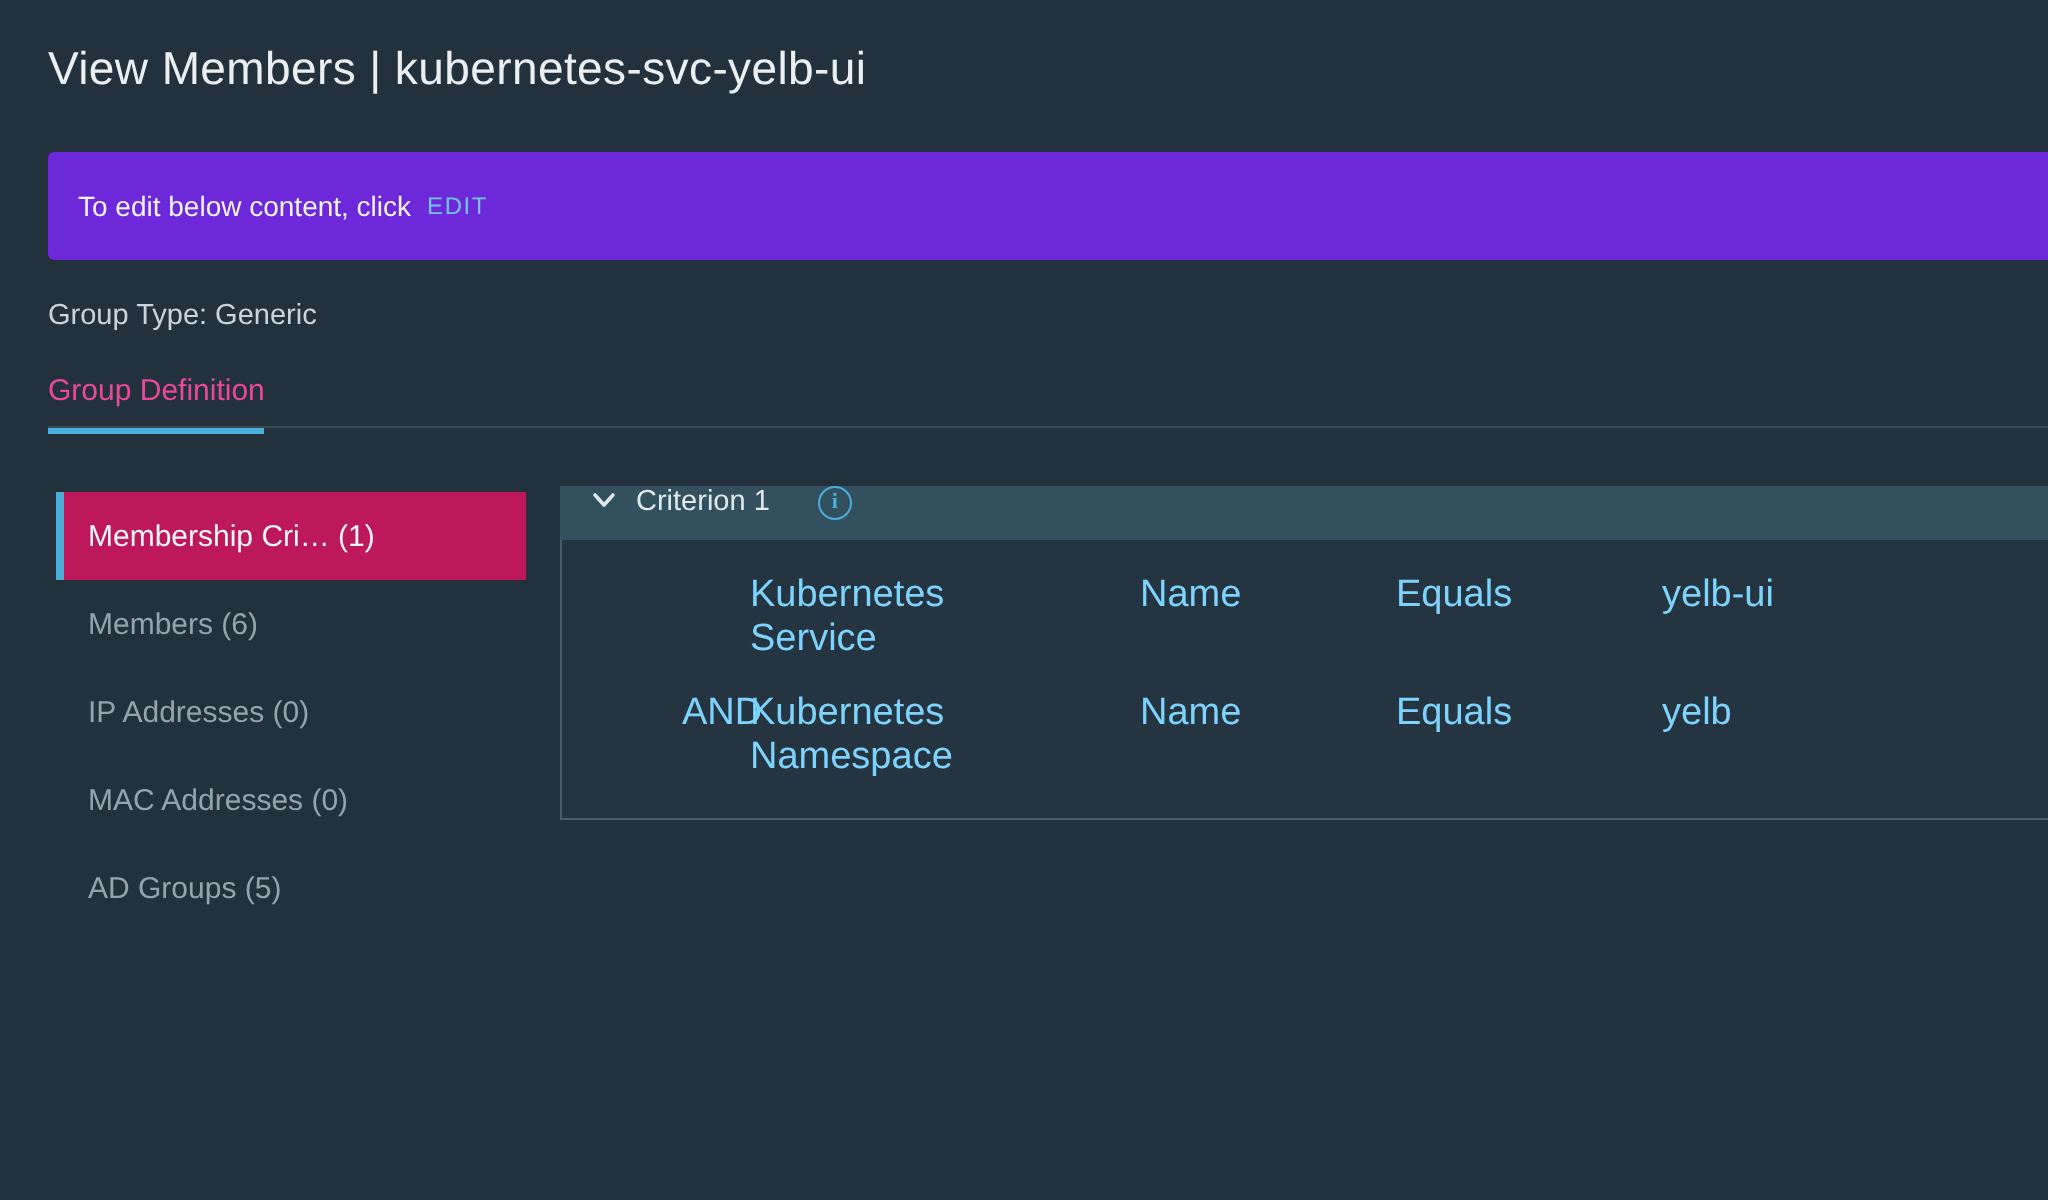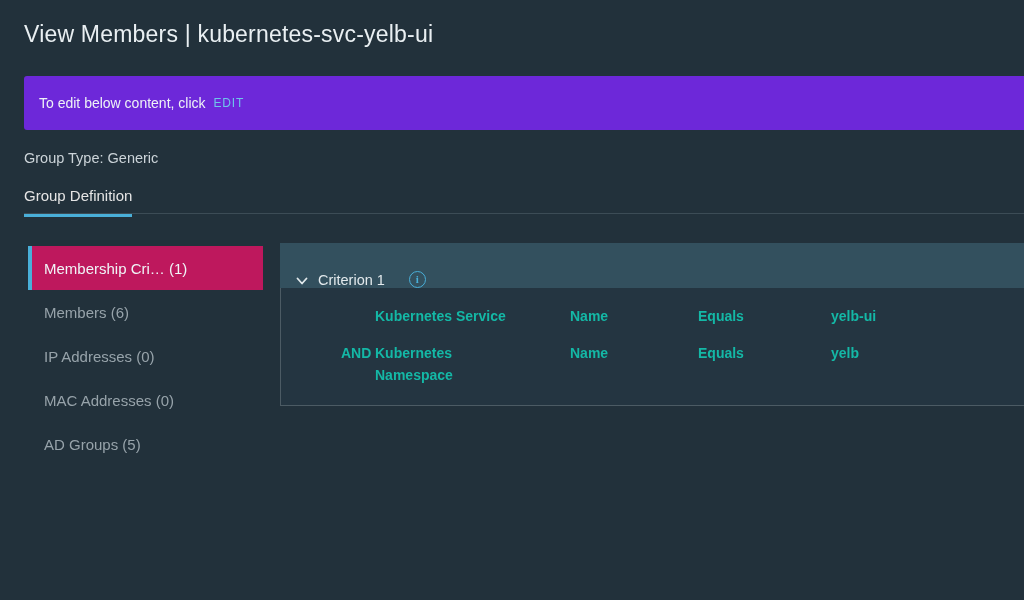--- a/index.html
+++ b/index.html
@@ -59,21 +59,21 @@
   }
   .tab {
     font-size: 15px;
     padding-bottom: 9px;
     border-bottom: 4px solid transparent;
     color: #8b979e;
     cursor: pointer;
     white-space: nowrap;
   }
   .tab.active {
-    color: #e5e5e5;
+    color: #ec4899;
     border-bottom-color: #49afd9;
   }
   .tabs-divider {
     position: absolute;
     left: 24px; top: 213px; right: 0; height: 1px;
     background: #3c4c56;
   }
 
   
   .sidebar {
@@ -96,24 +96,24 @@
     padding-left: 12px;
     color: #f0f5f7;
   }
 
   
   .criterion {
     position: absolute;
     left: 280px; top: 243px; right: 0;
   }
   .criterion-header {
-    height: 45px;
+    height: 27px;
     background: #33505e;
     display: flex;
-    align-items: flex-end;
+    align-items: flex-start;
     padding-left: 15px;
     cursor: pointer;
   }
   .chevron { width: 14px; height: 14px; display: inline-flex; }
   .criterion-title {
     margin-left: 9px;
     font-size: 14.5px;
     color: #e2e9ec;
   }
   .info-icon {
@@ -133,24 +133,23 @@
   }
   .criterion-body {
     background: #243541;
     border-left: 1px solid #4c5b64;
     border-bottom: 1px solid #4c5b64;
     padding: 17px 0 19px 60px;
   }
   .crit-row {
     display: grid;
     grid-template-columns: 34px 195px 128px 133px auto;
-    font-size: 14px;
-    color: #14b8a6;
+    font-size: 19px;
+    color: #7dd3fc;
     line-height: 22px;
-    font-weight: bold;
   }
   .crit-row + .crit-row { margin-top: 15px; }
   .cell-resource { padding-right: 58px; }
 </style>
 </head>
 <body>
 
 <h1 class="page-title">View Members | kubernetes-svc-yelb-ui</h1>
 
 <div class="banner">

